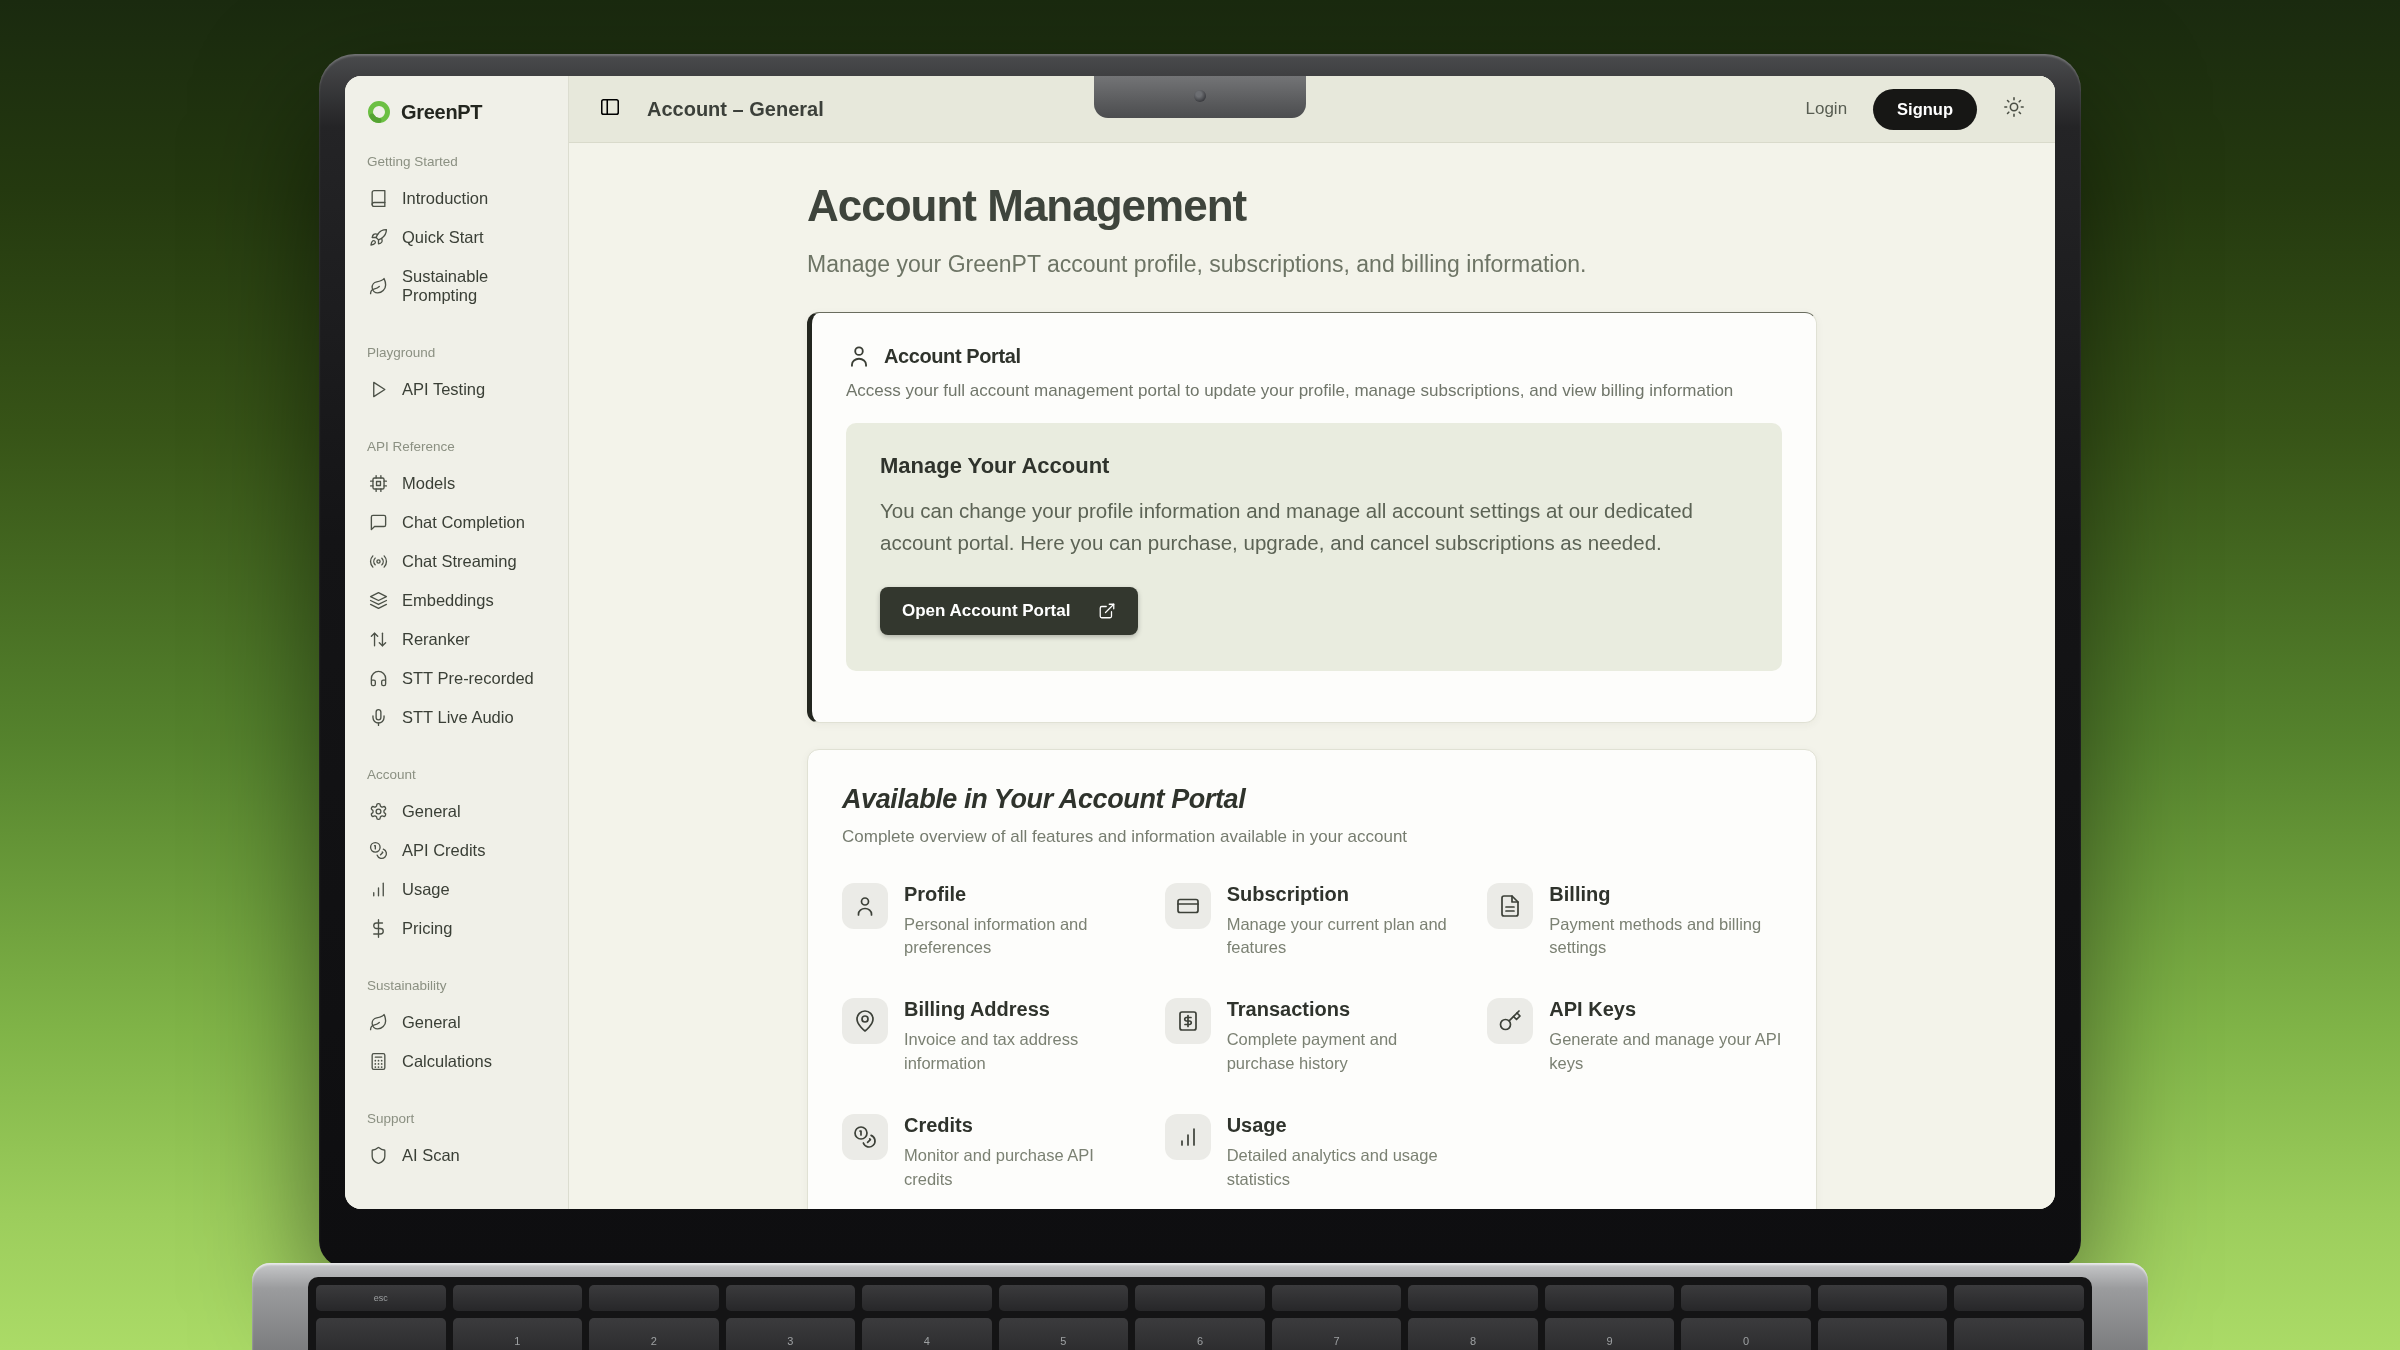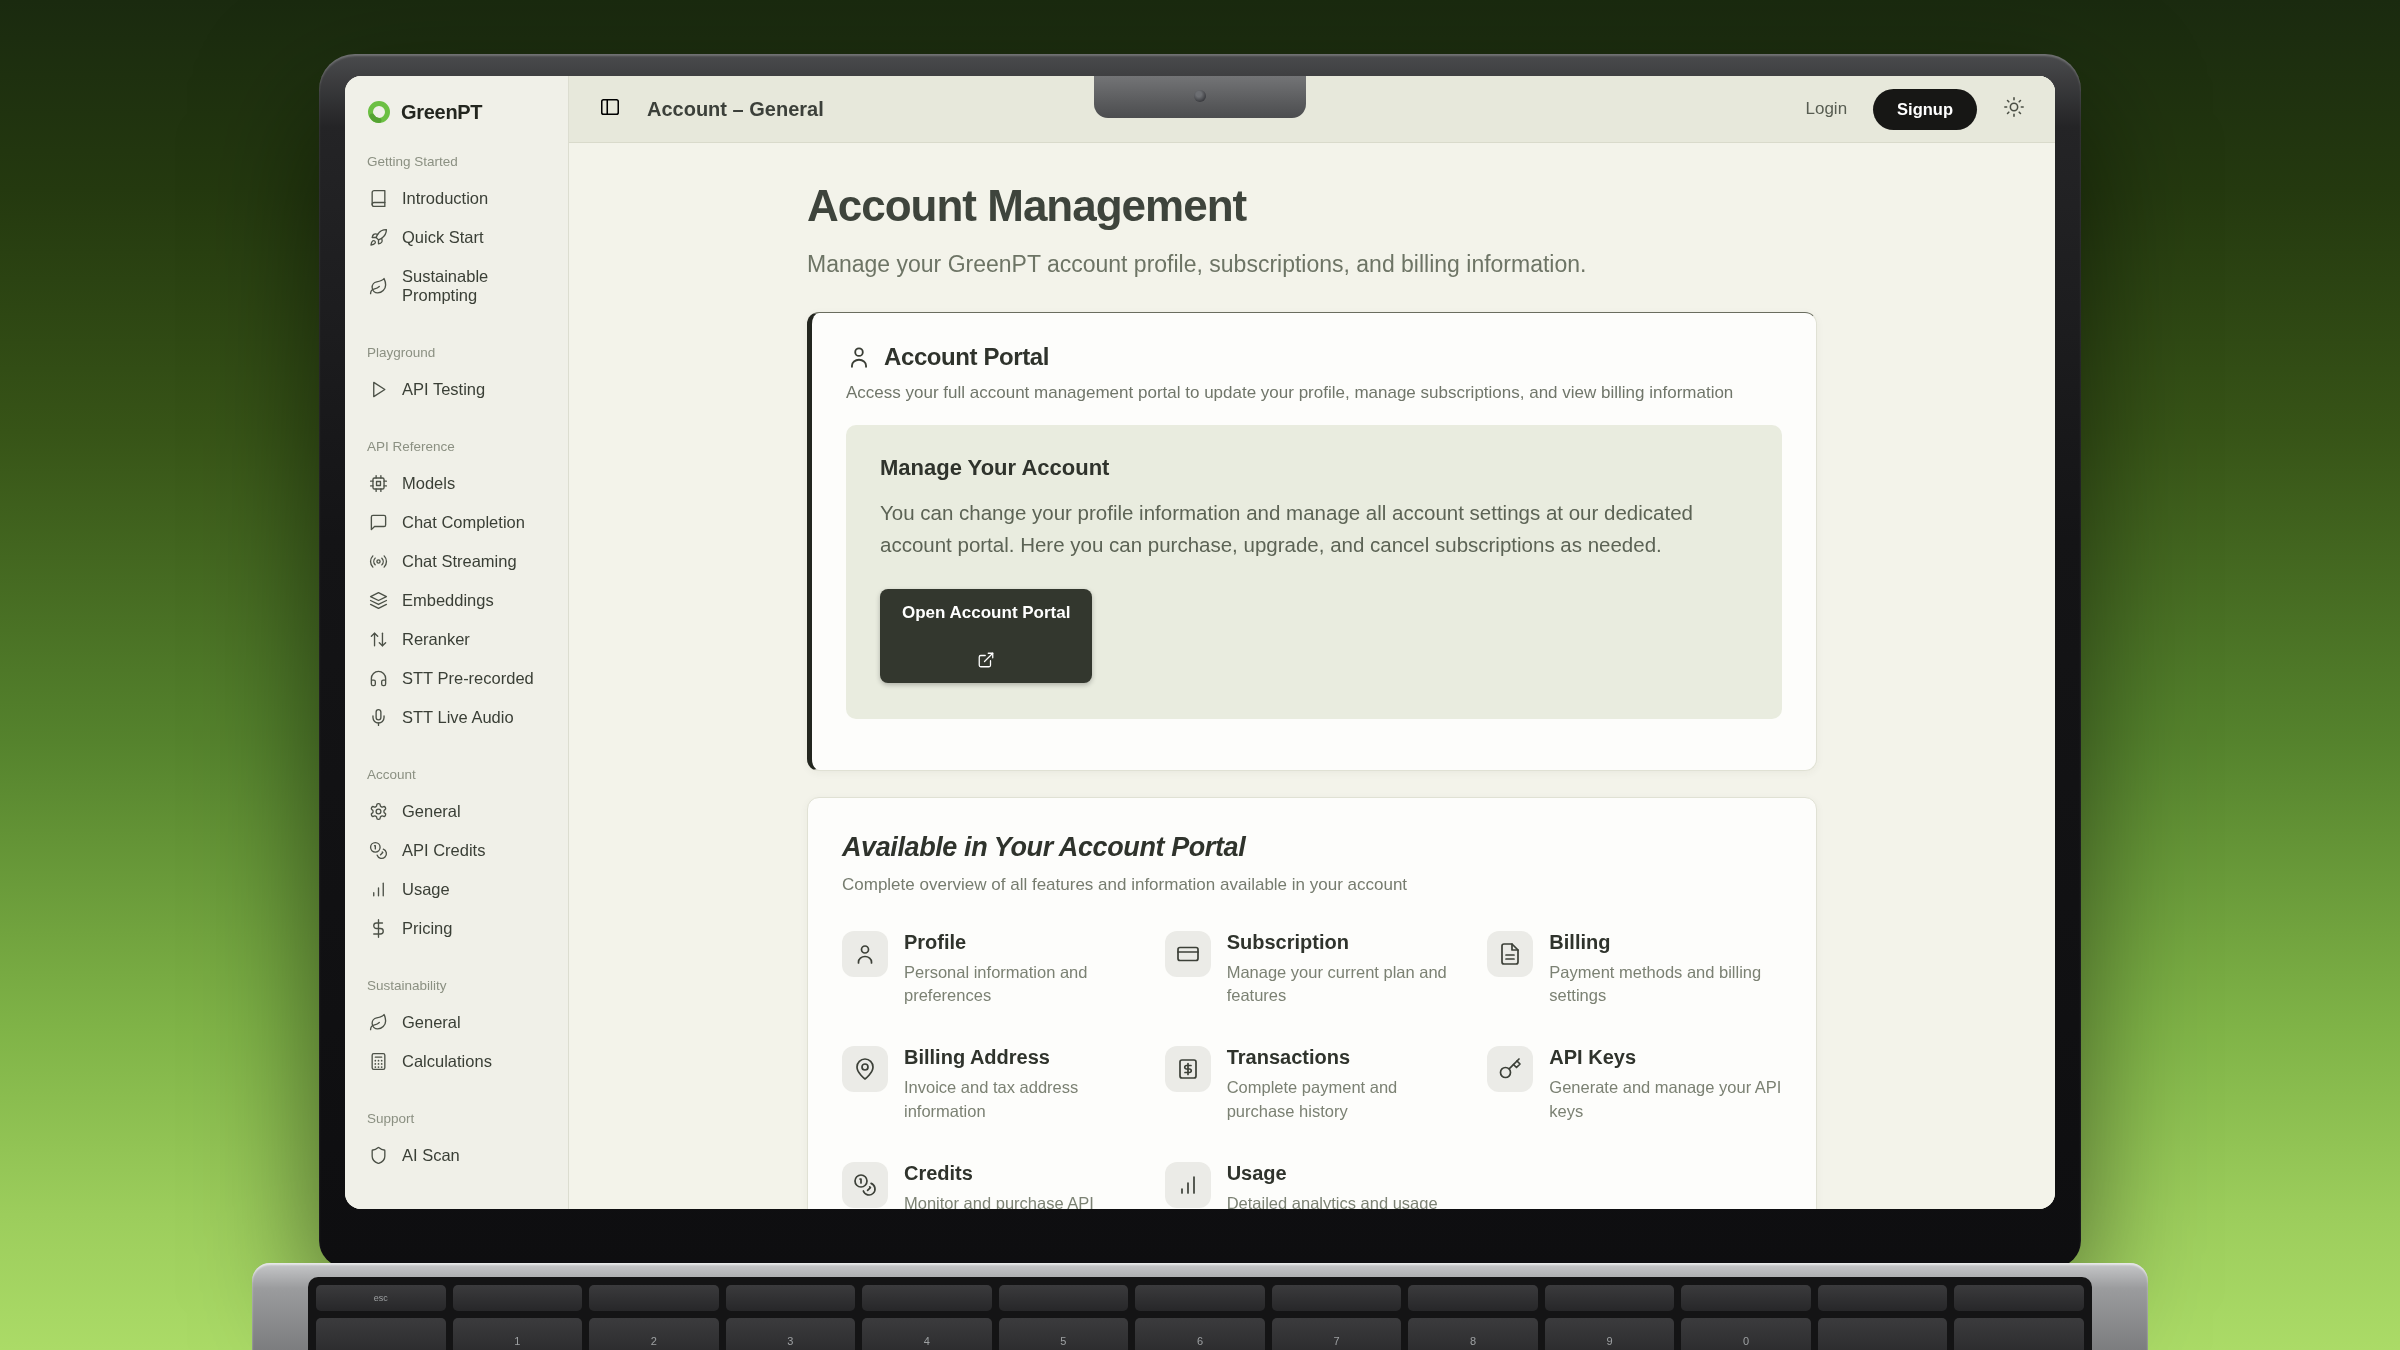--- a/index.html
+++ b/index.html
@@ -48,28 +48,28 @@
   .content{flex:1;overflow:hidden;}
   .col{width:1010px;margin:0 auto;padding-top:38px;}
   h1.page-title{font-size:44px;font-weight:700;color:#3e443c;margin:0;letter-spacing:-1px;}
   .page-sub{font-size:23px;color:#6d7465;margin-top:20px;}
   
   .card{background:#fdfdfb;border:1px solid #e0e1d4;border-radius:12px;box-shadow:0 2px 8px rgba(60,60,40,.05);}
   .portal-card{margin-top:34px;border-left:5px solid #23261f;border-top-color:#6a6d5f;}
   .portal-head{padding:30px 34px 0;}
   .portal-title-row{display:flex;align-items:center;gap:12px;}
   .portal-title-row svg{width:26px;height:26px;color:#3a3e35;}
-  .portal-title{font-size:24px;font-weight:600;color:#2f332c;letter-spacing:-.4px;}
+  .portal-title{font-size:20px;font-weight:600;color:#2f332c;letter-spacing:-.4px;}
   .portal-desc{font-size:17px;color:#70766a;margin-top:12px;}
   .inner-box{margin:22px 34px 51px;padding:30px 34px 36px;background:#e9ecdf;border-radius:10px;}
   .inner-title{font-size:22px;font-weight:600;color:#2f332c;}
   .inner-body{font-size:20.5px;color:#5c6355;line-height:1.55;margin-top:16px;max-width:850px;}
   .dark-btn{margin-top:28px;display:inline-flex;align-items:center;gap:28px;background:#33372e;color:#fff;
     font-size:17px;font-weight:600;border:none;border-radius:8px;padding:14px 22px;cursor:pointer;
-    box-shadow:0 2px 5px rgba(0,0,0,.25);font-family:"Liberation Sans",sans-serif;flex-direction:column;}
+    box-shadow:0 2px 5px rgba(0,0,0,.25);font-family:"Liberation Sans",sans-serif;}
   .dark-btn svg{width:18px;height:18px;}
   
   .avail-card{margin-top:26px;padding:34px 34px 42px;}
   .avail-title{font-size:27px;font-weight:600;color:#2f332c;letter-spacing:-.4px;font-style:italic;}
   .avail-sub{font-size:17px;color:#767c6f;margin-top:12px;}
   .feat-grid{display:grid;grid-template-columns:repeat(3,1fr);gap:38px 28px;margin-top:36px;}
   .feat{display:flex;gap:16px;}
   .feat-tile{width:46px;height:46px;flex:0 0 46px;background:#ebebe7;border-radius:12px;
     display:flex;align-items:center;justify-content:center;color:#3c4038;}
   .feat-tile svg{width:24px;height:24px;}

